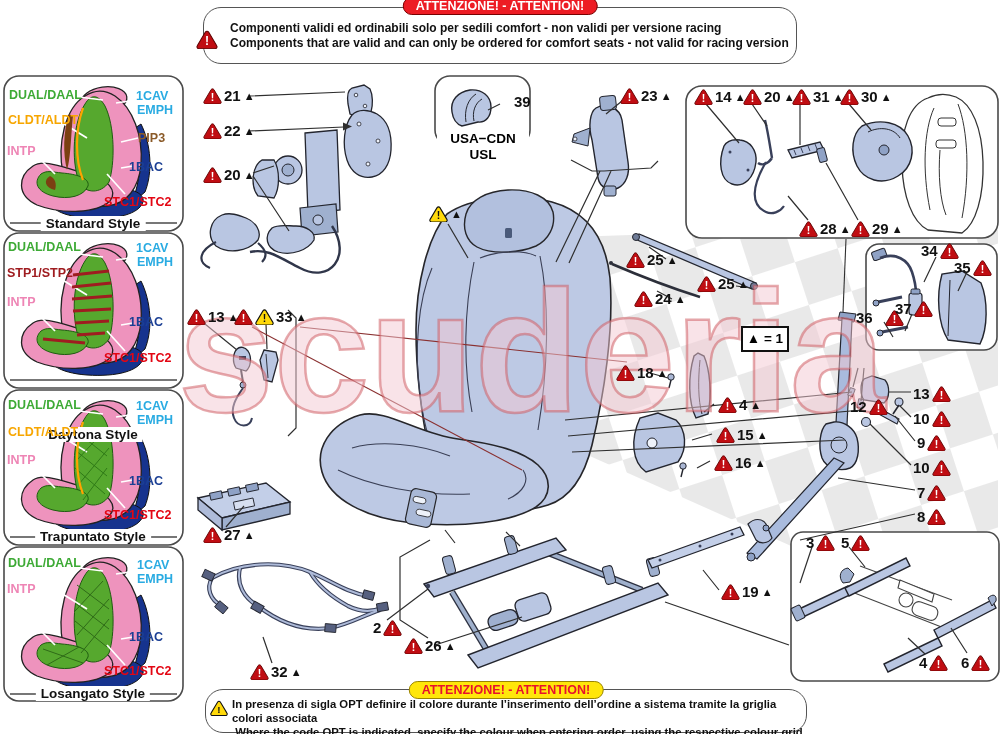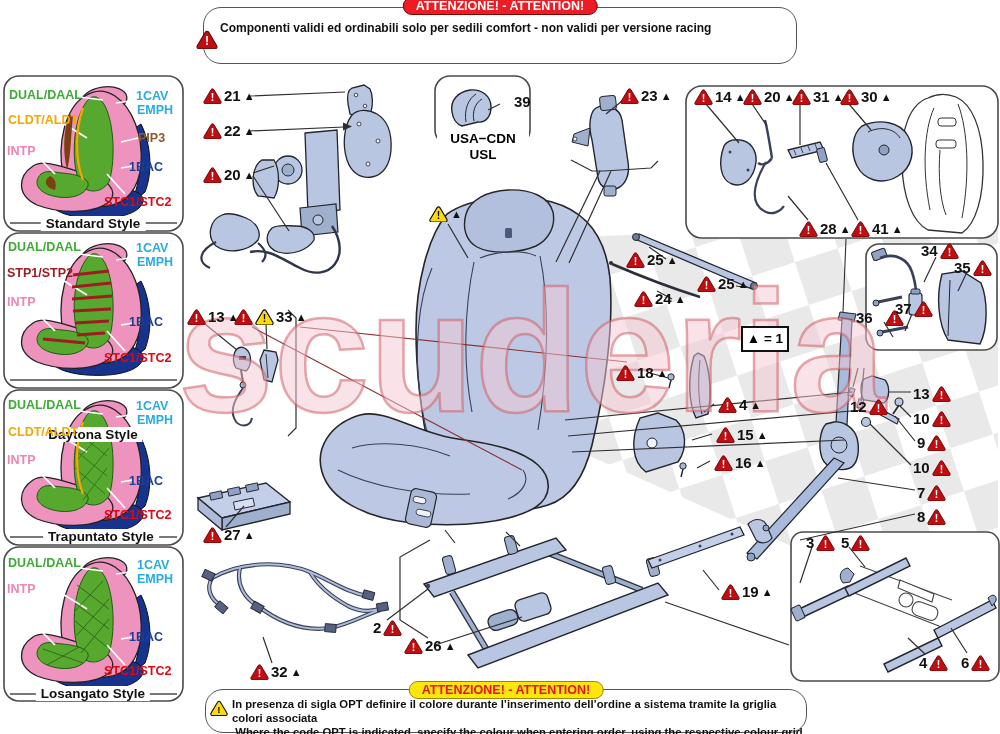--- a/index.html
+++ b/index.html
@@ -20,21 +20,21 @@
   .plabel{position:absolute;font-weight:bold;font-size:12.5px;line-height:13px;white-space:nowrap;}
   .ptitle{position:absolute;transform:translateX(-50%);background:#fff;padding:0 5px;
           font-weight:bold;font-size:13.5px;color:#111;white-space:nowrap;}
   .warnbox{position:absolute;border:1.6px solid #555;border-radius:18px;background:#fff;}
   .badge{position:absolute;left:50%;transform:translateX(-50%);border-radius:12px;
          font-weight:bold;font-size:12.5px;padding:1px 12px;white-space:nowrap;}
   .badge.red-badge{top:-11px;background:#ed1c24;border:1.6px solid #7a0000;color:#fff;}
   .badge.yellow-badge{top:-9px;background:#ffe60a;border:1.6px solid #9a8500;color:#e8112d;}
   .wicon{position:absolute;left:-8px;top:22px;}
   .wicon2{position:absolute;left:4px;top:10px;}
-  .wtext{position:absolute;left:16px;top:13px;font-weight:bold;font-size:12px;color:#111;line-height:15px;}
+  .wtext{position:absolute;left:26px;top:13px;font-weight:bold;font-size:12px;color:#111;line-height:15px;}
   .wtext2{position:absolute;left:26px;top:7px;font-weight:bold;font-size:11.3px;color:#111;line-height:14px;}
   .wtext2 .c{text-align:center;}
   .legendbox{position:absolute;left:741px;top:326px;width:44px;height:22px;border:2px solid #111;
              background:#fff;font-weight:bold;font-size:13.5px;text-align:center;line-height:22px;}
   .usacdn{position:absolute;left:437px;top:131px;width:92px;text-align:center;font-weight:bold;
           font-size:13.5px;background:#fff;line-height:15px;}
   .usl{position:absolute;left:437px;top:147px;width:92px;text-align:center;font-weight:bold;
        font-size:13.5px;line-height:15px;}
 </style>
 </head>
@@ -369,20 +369,21 @@
   <div class="warnbox" style="left:203px;top:7px;width:592px;height:55px;">
     <div class="badge red-badge">ATTENZIONE! - ATTENTION!</div>
     <span class="wicon">
       <svg width="22" height="19" viewBox="0 0 19 16">
             <path d="M8.1 1.6a1.7 1.7 0 0 1 2.8 0l7 11.8a1.7 1.7 0 0 1-1.4 2.6H2.5a1.7 1.7 0 0 1-1.4-2.6Z" fill="#c00d12" stroke="#5e0000" stroke-width="0.9"></path>
             <text x="9.5" y="13" text-anchor="middle" font-family="Liberation Sans,sans-serif" font-size="10.5" font-weight="bold" fill="#fff">!</text>
           </svg>
     </span>
     <div class="wtext">
       <div>Componenti validi ed ordinabili solo per sedili comfort - non validi per versione  racing</div>
+      <div>Components that are valid and can only be ordered for comfort seats - not valid for racing version</div>
     </div>
   </div>
 
   <div class="warnbox" style="left:205px;top:689px;width:600px;height:42px;">
     <div class="badge yellow-badge">ATTENZIONE! - ATTENTION!</div>
     <span class="wicon2">
       <svg width="18" height="16" viewBox="0 0 19 16">
             <path d="M8.1 1.6a1.7 1.7 0 0 1 2.8 0l7 11.8a1.7 1.7 0 0 1-1.4 2.6H2.5a1.7 1.7 0 0 1-1.4-2.6Z" fill="#ffd90a" stroke="#111" stroke-width="1.1"></path>
             <text x="9.5" y="13" text-anchor="middle" font-family="Liberation Sans,sans-serif" font-size="10.5" font-weight="bold" fill="#111">!</text>
           </svg>
@@ -411,21 +412,21 @@
         <div class="plabel" style="left: 129px; top: 161px; color: rgb(27, 63, 148);">1BAC</div>
         <div class="plabel" style="left: 104px; top: 196px; color: rgb(227, 6, 19);">STC1/STC2</div>
         <div class="ptitle" style="left: 93px; top: 388px; margin-top: 39px;">Daytona Style</div>
         <div class="plabel" style="left: 8px; top: 241px; color: rgb(61, 170, 53);">DUAL/DAAL</div>
         <div class="plabel" style="left: 136px; top: 242px; color: rgb(41, 171, 226);">1CAV</div>
         <div class="plabel" style="left: 137px; top: 256px; color: rgb(41, 171, 226);">EMPH</div>
         <div class="plabel" style="left: 7px; top: 267px; color: rgb(159, 28, 32);">STP1/STP2</div>
         <div class="plabel" style="left: 7px; top: 296px; color: rgb(238, 133, 181);">INTP</div>
         <div class="plabel" style="left: 129px; top: 316px; color: rgb(27, 63, 148);">1BAC</div>
         <div class="plabel" style="left: 104px; top: 352px; color: rgb(227, 6, 19);">STC1/STC2</div>
-        <div class="ptitle" style="left: 93px; top: 529px; margin-left: 8px;">Trapuntato Style</div>
+        <div class="ptitle" style="left: 93px; top: 529px;">Trapuntato Style</div>
         <div class="plabel" style="left: 8px; top: 399px; color: rgb(61, 170, 53);">DUAL/DAAL</div>
         <div class="plabel" style="left: 136px; top: 400px; color: rgb(41, 171, 226);">1CAV</div>
         <div class="plabel" style="left: 137px; top: 414px; color: rgb(41, 171, 226);">EMPH</div>
         <div class="plabel" style="left: 8px; top: 426px; color: rgb(247, 166, 0);">CLDT/ALDT</div>
         <div class="plabel" style="left: 7px; top: 454px; color: rgb(238, 133, 181);">INTP</div>
         <div class="plabel" style="left: 129px; top: 475px; color: rgb(27, 63, 148);">1BAC</div>
         <div class="plabel" style="left: 104px; top: 509px; color: rgb(227, 6, 19);">STC1/STC2</div>
         <div class="ptitle" style="left: 93px; top: 686px;">Losangato Style</div>
         <div class="plabel" style="left: 8px; top: 557px; color: rgb(61, 170, 53);">DUAL/DAAL</div>
         <div class="plabel" style="left: 137px; top: 559px; color: rgb(41, 171, 226);">1CAV</div>
@@ -505,21 +506,21 @@
             <text x="9.5" y="13" text-anchor="middle" font-family="Liberation Sans,sans-serif" font-size="10.5" font-weight="bold" fill="#fff">!</text>
           </svg>
           <span class="cnum">28</span>
           <span class="blk">▲</span>
         </div>
         <div class="callout" style="left: 851px; top: 221px;">
           <svg class="tri" width="19" height="16" viewBox="0 0 19 16">
             <path d="M8.1 1.6a1.7 1.7 0 0 1 2.8 0l7 11.8a1.7 1.7 0 0 1-1.4 2.6H2.5a1.7 1.7 0 0 1-1.4-2.6Z" fill="#c00d12" stroke="#5e0000" stroke-width="0.9"></path>
             <text x="9.5" y="13" text-anchor="middle" font-family="Liberation Sans,sans-serif" font-size="10.5" font-weight="bold" fill="#fff">!</text>
           </svg>
-          <span class="cnum">41</span>
+          <span class="cnum">29</span>
           <span class="blk">▲</span>
         </div>
         <div class="callout" style="left: 502px; top: 94px; margin-left: 12px;">
           <span class="cnum">39</span>
         </div>
         <div class="callout" style="left: 626px; top: 252px;">
           <svg class="tri" width="19" height="16" viewBox="0 0 19 16">
             <path d="M8.1 1.6a1.7 1.7 0 0 1 2.8 0l7 11.8a1.7 1.7 0 0 1-1.4 2.6H2.5a1.7 1.7 0 0 1-1.4-2.6Z" fill="#c00d12" stroke="#5e0000" stroke-width="0.9"></path>
             <text x="9.5" y="13" text-anchor="middle" font-family="Liberation Sans,sans-serif" font-size="10.5" font-weight="bold" fill="#fff">!</text>
           </svg>

